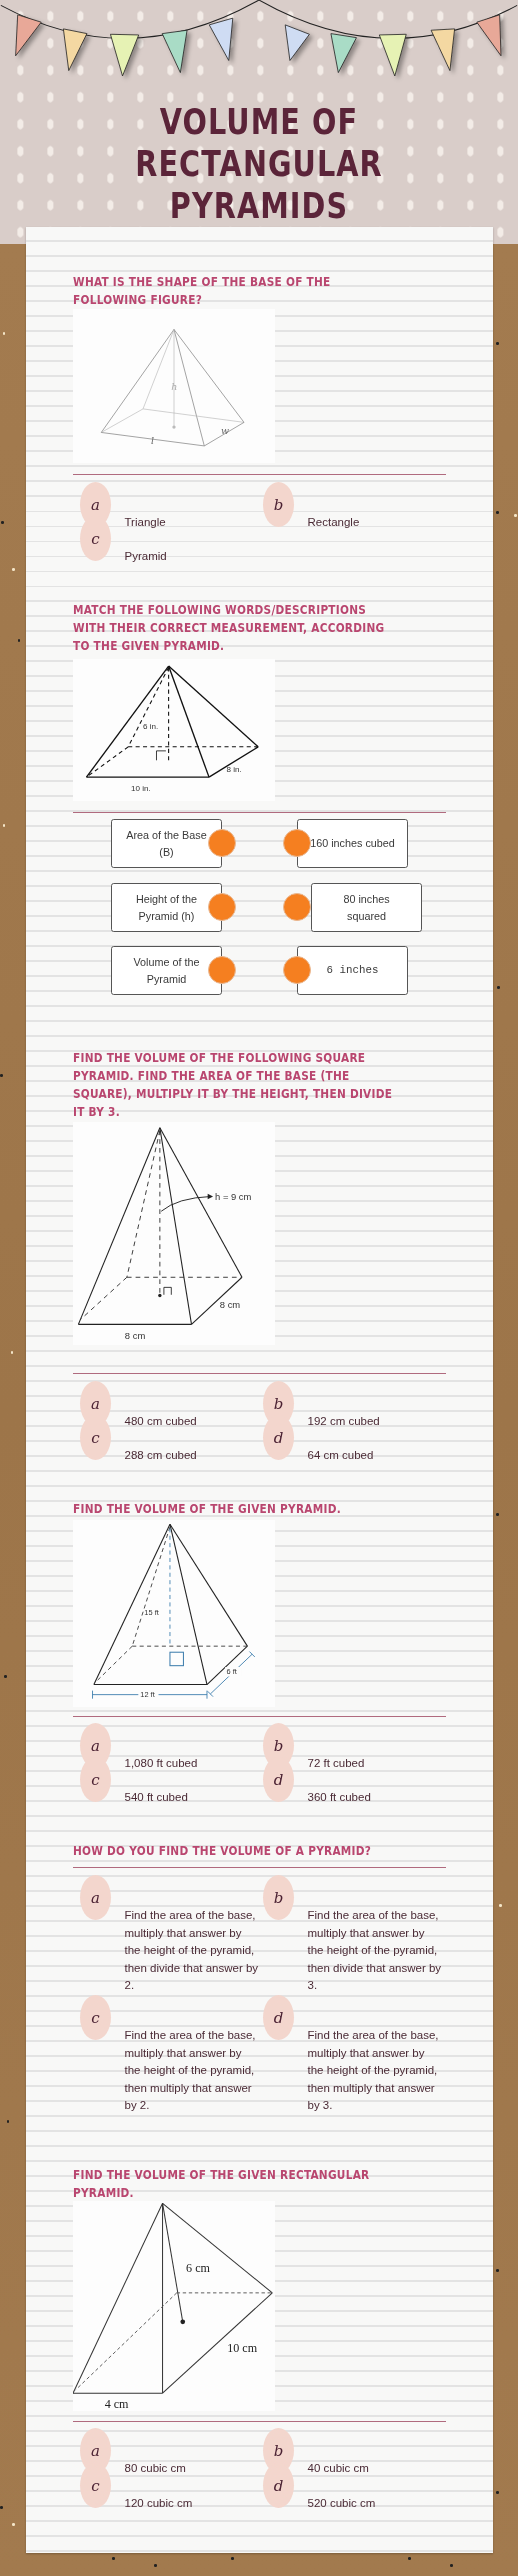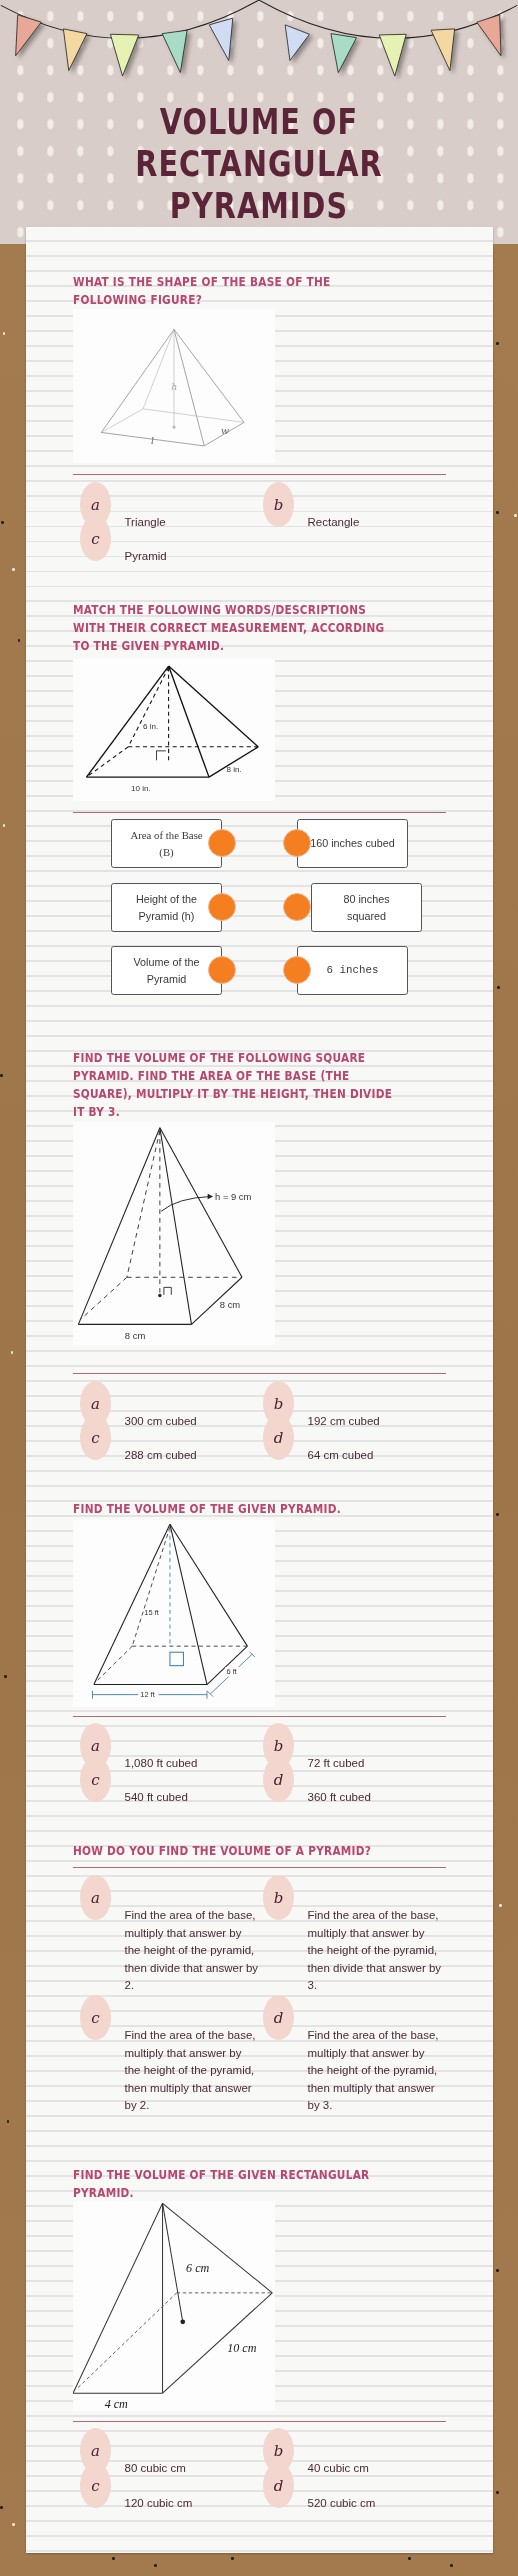--- a/index.html
+++ b/index.html
@@ -190,21 +190,21 @@
       <line x1="142" y1="12" x2="142" y2="150"></line>
     </g>
     <polyline points="124,150 124,136 138,136" fill="none" stroke="#111" stroke-width="1.2"></polyline>
     <text x="104" y="104" font-family="Liberation Sans, sans-serif" font-size="12" fill="#333">6 in.</text>
     <text x="228" y="168" font-family="Liberation Sans, sans-serif" font-size="12" fill="#333">8 in.</text>
     <text x="86" y="196" font-family="Liberation Sans, sans-serif" font-size="12" fill="#333">10 in.</text>
   </svg>
 </div>
 <div class="divider" style="top:812px;"></div>
 
-<div class="match-box" style="left:111px;top:819px;font-family:Liberation Serif, serif;">
+<div class="match-box" style="left:111px;top:819px;">
     <span>Area of the Base (B)</span>
   </div>
 <div class="match-dot" style="left:208px;top:829px;"></div>
 <div class="match-box" style="left:111px;top:883px;">
     <span>Height of the Pyramid (h)</span>
   </div>
 <div class="match-dot" style="left:208px;top:893px;"></div>
 <div class="match-box" style="left:111px;top:946px;">
     <span>Volume of the Pyramid</span>
   </div>
@@ -244,21 +244,21 @@
     <path d="M131,132 Q155,112 205,110" fill="none" stroke="#222" stroke-width="1.4"></path>
     <polygon points="208,110 200,106 200,114" fill="#222"></polygon>
     <text x="211" y="115" font-family="Liberation Sans, sans-serif" font-size="14" fill="#333">h = 9 cm</text>
     <text x="218" y="276" font-family="Liberation Sans, sans-serif" font-size="14" fill="#333">8 cm</text>
     <text x="77" y="322" font-family="Liberation Sans, sans-serif" font-size="14" fill="#333">8 cm</text>
   </svg>
 </div>
 <div class="divider" style="top:1373px;"></div>
 <div class="opt" style="left:80px;top:1391px;">
   <span class="bubble">a</span>
-  <span class="opt-text">300 cm cubed</span>
+  <span class="opt-text">480 cm cubed</span>
 </div>
 <div class="opt" style="left:263px;top:1391px;">
   <span class="bubble">b</span>
   <span class="opt-text">192 cm cubed</span>
 </div>
 <div class="opt" style="left:80px;top:1425px;">
   <span class="bubble">c</span>
   <span class="opt-text">288 cm cubed</span>
 </div>
 <div class="opt" style="left:263px;top:1425px;">
@@ -329,21 +329,21 @@
 <div class="opt" style="left:80px;top:2005px;height:108px;">
   <span class="bubble">c</span>
   <span class="opt-text" style="width:135px;">Find the area of the base, multiply that answer by the height of the pyramid, then multiply that answer by 2.</span>
 </div>
 <div class="opt" style="left:263px;top:2005px;height:108px;">
   <span class="bubble">d</span>
   <span class="opt-text" style="width:135px;">Find the area of the base, multiply that answer by the height of the pyramid, then multiply that answer by 3.</span>
 </div>
 
 <div class="q-heading" style="top:2166px;">Find the volume of the given rectangular pyramid.</div>
-<div class="figure" style="top:2201px;height:210px;font-style:italic;">
+<div class="figure" style="top:2201px;height:210px;">
   <svg viewBox="0 0 300 311">
     <g stroke="#333" stroke-width="1.5" fill="none">
       <line x1="133" y1="3" x2="0" y2="285"></line>
       <line x1="133" y1="3" x2="133" y2="285"></line>
       <line x1="133" y1="3" x2="296" y2="136"></line>
       <line x1="0" y1="285" x2="133" y2="285"></line>
       <line x1="133" y1="285" x2="296" y2="136"></line>
       <line x1="133" y1="3" x2="163" y2="179"></line>
     </g>
     <g stroke="#555" stroke-width="1.4" fill="none" stroke-dasharray="5,4">

